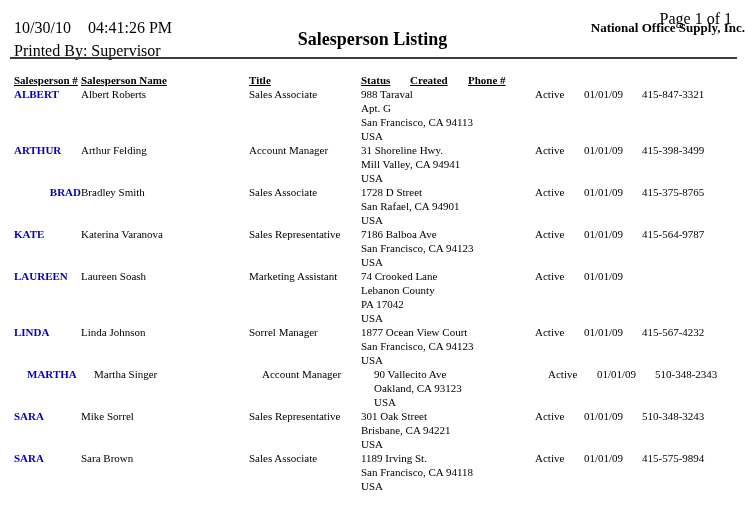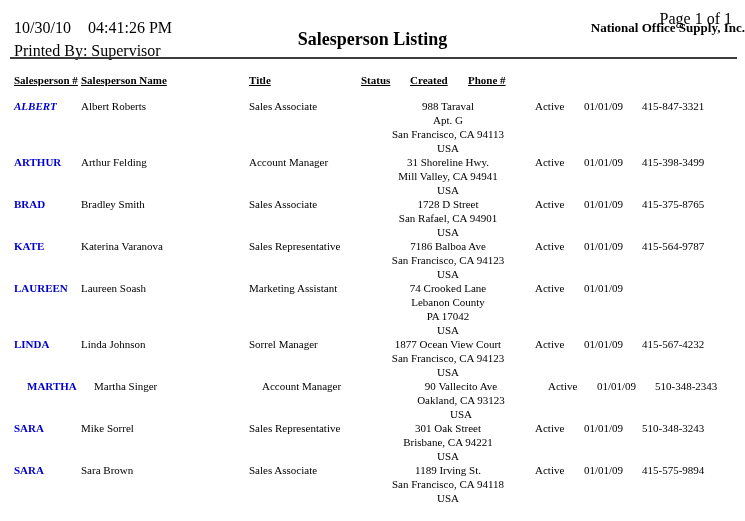--- a/index.html
+++ b/index.html
@@ -25,33 +25,33 @@
     position:absolute;left:0;right:0;top:29px;
     text-align:center;font-size:18px;font-weight:bold;
   }
   .rule{
     position:absolute;top:57px;left:10px;width:727px;height:0;
     border-top:2px solid #3d3d3d;
   }
   
   .table{position:absolute;left:0;top:73px;width:745px;font-size:11px;}
   .trow{display:flex;align-items:flex-start;line-height:14px;}
-  .header-row{margin-bottom:12px;}
+  .header-row{margin-bottom:0;}
   .header-row .cell span{font-weight:bold;text-decoration:underline;}
   .cell{flex:0 0 auto;white-space:nowrap;overflow:hidden;}
   .c1{width:81px;padding-left:14px;box-sizing:content-box;}
   .c1{width:67px;padding-left:14px;} 
   .c2{width:168px;}                  
   .c3{width:112px;}                  
   .c4{width:174px;}                  
   .c5{width:49px;}                   
   .c6{width:58px;}                   
   .c7{width:89px;}                   
   .id-cell{font-weight:bold;cursor:pointer;}
-  .addr-line{line-height:14px;text-align:center;}
+  .addr-line{line-height:14px;}
 </style>
 </head>
 <body>
 
 <div class="page">
 
   <div class="meta meta-date">10/30/10</div>
   <div class="meta meta-time">04:41:26 PM</div>
   <div class="company">National Office Supply, Inc.</div>
   <div class="pagenum">Page 1 of 1</div>
@@ -64,21 +64,21 @@
     <div class="trow header-row">
       <div class="cell c1"><span>Salesperson #</span></div>
       <div class="cell c2"><span>Salesperson Name</span></div>
       <div class="cell c3"><span>Title</span></div>
       <div class="cell c5"><span>Status</span></div>
       <div class="cell c6"><span>Created</span></div>
       <div class="cell c7"><span>Phone #</span></div>
     </div>
     <div id="rows-container">
   <div class="trow">
-    <div class="cell c1 id-cell" style="color: rgb(0, 0, 204); font-style: italic;">ALBERT</div>
+    <div class="cell c1 id-cell" style="color: rgb(0, 0, 204);">ALBERT</div>
     <div class="cell c2">Albert Roberts</div>
     <div class="cell c3">Sales Associate</div>
     <div class="cell c4">
             <div class="addr-line">988 Taraval</div>
             <div class="addr-line">Apt. G</div>
             <div class="addr-line">San Francisco, CA 94113</div>
             <div class="addr-line">USA</div>
           </div>
     <div class="cell c5">Active</div>
     <div class="cell c6">01/01/09</div>
@@ -93,21 +93,21 @@
             <div class="addr-line">31 Shoreline Hwy.</div>
             <div class="addr-line">Mill Valley, CA 94941</div>
             <div class="addr-line">USA</div>
           </div>
     <div class="cell c5">Active</div>
     <div class="cell c6">01/01/09</div>
     <div class="cell c7">415-398-3499</div>
   </div>
 
   <div class="trow">
-    <div class="cell c1 id-cell" style="color: rgb(0, 0, 204);">BRAD</div>
+    <div class="cell c1 id-cell" style="color: rgb(0, 0, 204); text-align: right;">BRAD</div>
     <div class="cell c2">Bradley Smith</div>
     <div class="cell c3">Sales Associate</div>
     <div class="cell c4">
             <div class="addr-line">1728 D Street</div>
             <div class="addr-line">San Rafael, CA 94901</div>
             <div class="addr-line">USA</div>
           </div>
     <div class="cell c5">Active</div>
     <div class="cell c6">01/01/09</div>
     <div class="cell c7">415-375-8765</div>

